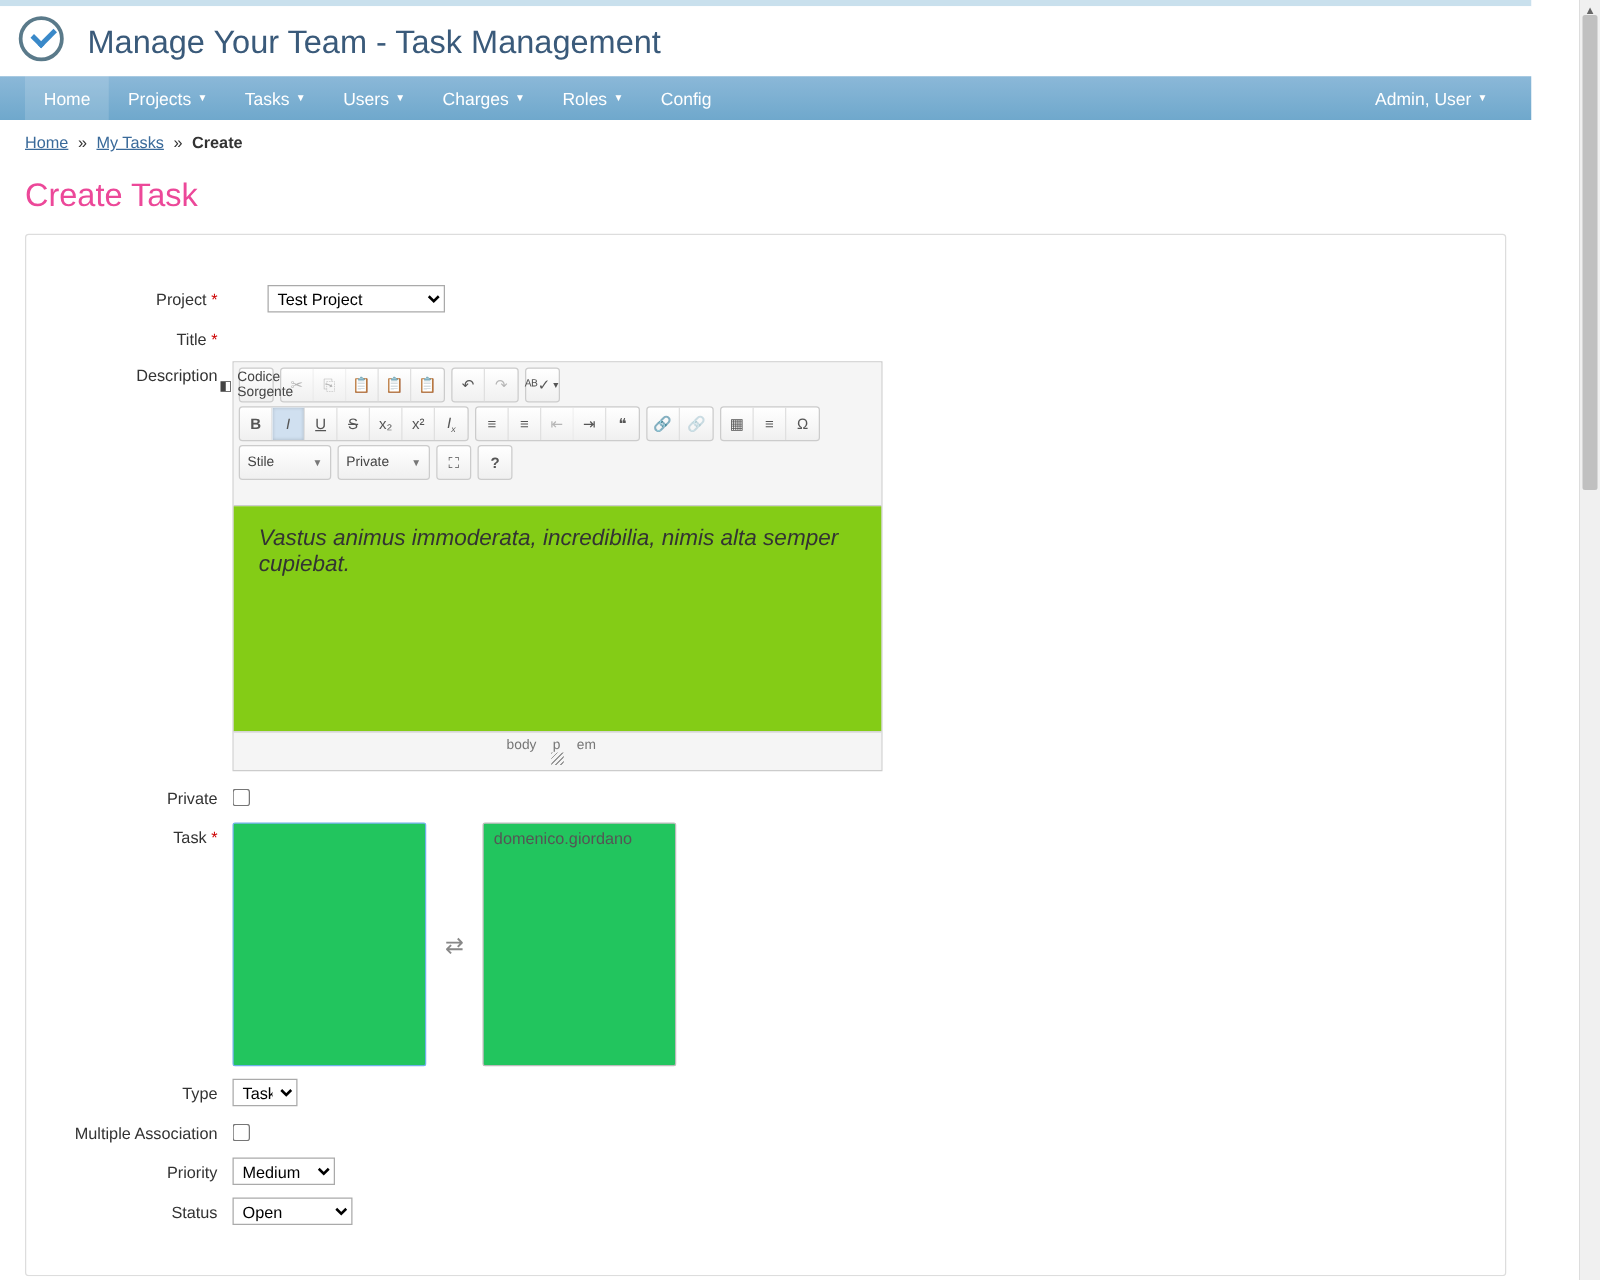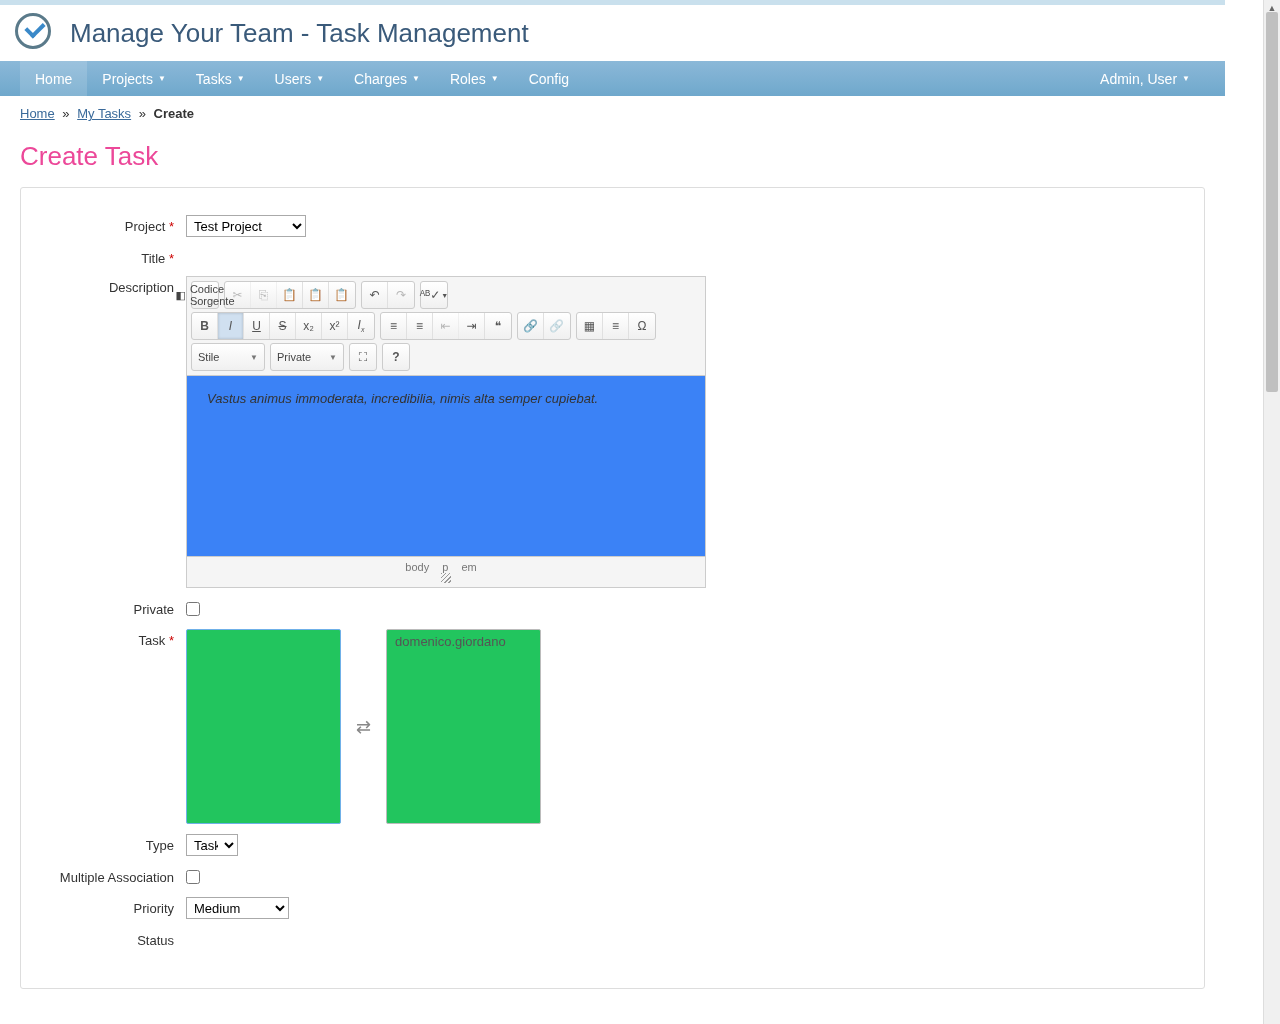--- a/index.html
+++ b/index.html
@@ -25,49 +25,49 @@
 .nav-caret { margin-left: 5px; font-size: 8px; }
 .nav-spacer { flex: 1; }
 
 .breadcrumb { padding: 10px 20px; font-size: 13px; }
 .breadcrumb a { color: #3a6a9a; text-decoration: underline; }
 .breadcrumb .sep { color: #333; margin: 0 4px; }
 .breadcrumb .current { color: #333; font-weight: bold; }
 
 .page-title { font-size: 26px; color: #ec4899; font-weight: normal; padding: 10px 20px 15px; }
 
-.form-container { margin: 0 20px; border: 1px solid #ddd; border-radius: 3px; padding: 27px 20px 30px; }
+.form-container { margin: 0 20px; border: 1px solid #ddd; border-radius: 3px; padding: 40px 20px 30px; }
 
 .form-row { display: flex; align-items: flex-start; margin-bottom: 10px; }
 .form-label { width: 145px; text-align: right; padding-right: 12px; padding-top: 4px; font-size: 13px; color: #333; }
 .required { color: #c00; }
 .form-control-area { flex: 1; }
 
 select { border: 1px solid #aaa; padding: 2px 3px; font-size: 13px; background: #fff; height: 22px; }
-select.project-select { width: 120px; }
+select.project-select { width: 142px; margin-left: 28px; }
 select.type-select { width: 52px; }
-select.priority-select { width: 103px; }
+select.priority-select { width: 82px; }
 select.status-select { width: 96px; }
 input[type=text] { border: 1px solid #aaa; padding: 3px 4px; font-size: 13px; width: 375px; }
 input[type=checkbox] { width: 14px; height: 14px; margin-top: 4px; }
 
 .editor { border: 1px solid #ccc; width: 520px; margin-bottom: 0; }
 .editor-toolbar { background: #f5f5f5; padding: 4px; border-bottom: 1px solid #ccc; }
 .toolbar-row { display: flex; align-items: center; gap: 0; margin-bottom: 3px; }
-.toolbar-row:last-child { margin-bottom: 0; }
+.toolbar-row:last-child { margin-bottom: 16px; }
 .tb-group { display: flex; border: 1px solid #ccc; border-radius: 3px; background: linear-gradient(#fff, #f0f0f0); margin-right: 5px; min-height: 26px; align-items: center; }
 .tb-btn { width: 26px; height: 26px; display: flex; align-items: center; justify-content: center; cursor: pointer; border-right: 1px solid #e0e0e0; font-size: 12px; color: #555; position: relative; }
 .tb-btn:last-child { border-right: none; }
 .tb-btn.disabled { opacity: 0.4; cursor: default; }
 .tb-btn.active { background: #d0e0f0; box-shadow: inset 0 0 3px rgba(0,0,0,0.2); }
 .tb-source { padding: 0 8px; display: flex; align-items: center; gap: 4px; font-size: 11px; color: #444; }
 .tb-dropdown { min-width: 72px; padding: 0 6px; display: flex; align-items: center; justify-content: space-between; font-size: 11px; color: #444; }
 .tb-dropdown .dd-caret { font-size: 8px; color: #777; }
 
-.editor-content { min-height: 180px; padding: 15px 20px; background: #3b82f6; font-size: 13px; color: #333; font-style: italic; }
+.editor-content { min-height: 180px; padding: 15px 20px; background: #84cc16; font-size: 18px; color: #333; font-style: italic; }
 .editor-footer { background: #f5f5f5; border-top: 1px solid #ccc; padding: 4px 10px; font-size: 11px; color: #777; display: flex; justify-content: space-between; align-items: center; flex-direction: column; }
 .editor-path span { margin-right: 10px; }
 .resize-handle { width: 10px; height: 10px; cursor: se-resize; background: repeating-linear-gradient(135deg, #999, #999 1px, transparent 1px, transparent 3px); }
 
 .owner-row .form-control-area { display: flex; align-items: center; gap: 15px; }
 .listbox { border: 1px solid #6fb0e8; width: 155px; height: 195px; background: #22c55e; border-radius: 2px; }
 .listbox.right { border-color: #bbb; }
 .listbox-item { padding: 4px 8px; font-size: 13px; color: #555; }
 .swap-icon { font-size: 18px; color: #888; cursor: pointer; }
 </style>
@@ -320,20 +320,23 @@
 
     <div class="form-row">
       <div class="form-label">Priority</div>
       <div class="form-control-area">
         <select class="priority-select"><option>Medium</option></select>
       </div>
     </div>
 
     <div class="form-row">
       <div class="form-label">Status</div>
+      <div class="form-control-area">
+        <select class="status-select"><option>Open</option></select>
+      </div>
     </div>
 
   </div>
 </div>
 
 <div class="scrollbar-right">
   <div class="scrollbar-arrow up">▲</div>
   <div class="scrollbar-thumb"></div>
 </div>
 

